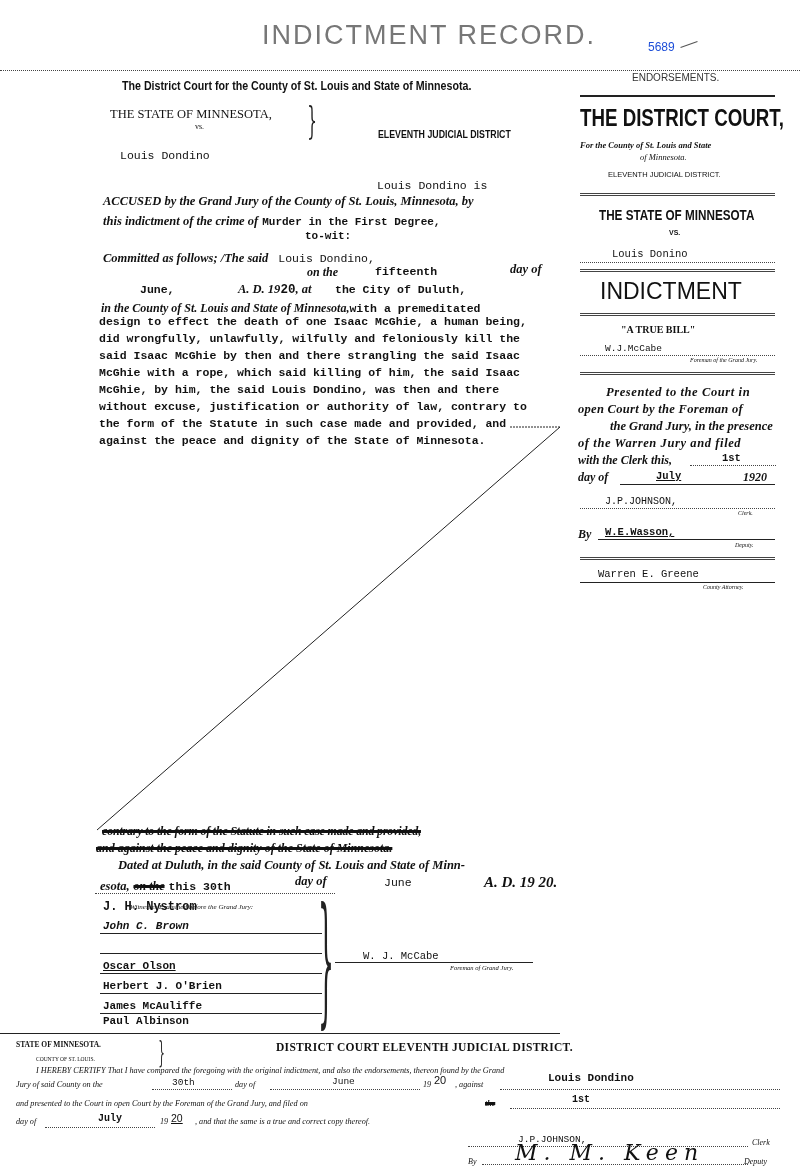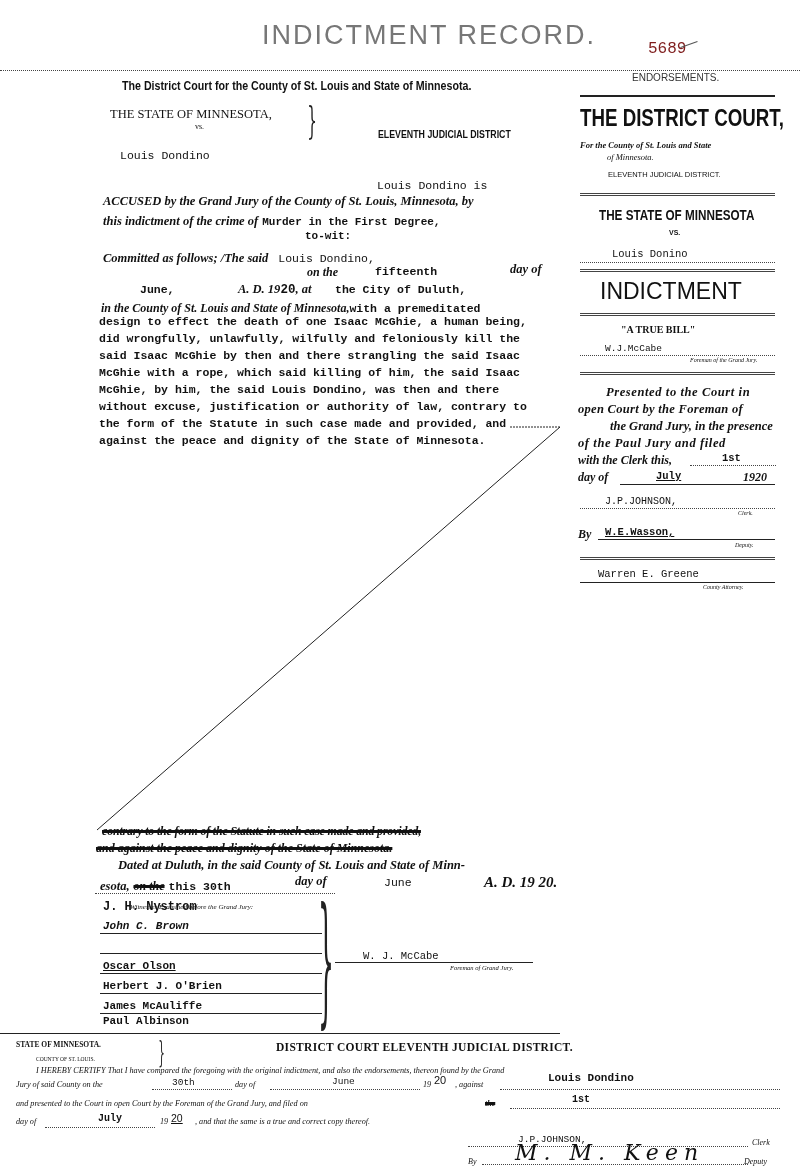--- a/index.html
+++ b/index.html
@@ -12,21 +12,21 @@
   .dotline { position: absolute; border-top: 1px dotted #444; }
   .solidline { position: absolute; border-top: 1px solid #222; }
   .thickline { position: absolute; border-top: 2px solid #222; }
   .brace { position: absolute; font-family: "DejaVu Serif", serif; font-weight: 300; color: #222; }
   .strike { text-decoration: line-through; text-decoration-thickness: 3px; }
 </style>
 </head>
 <body>
 
 <div class="abs" style="left:262px; top:20px; font-family:'Liberation Sans',sans-serif; font-size:27px; letter-spacing:2px; color:#777; font-weight:300;">INDICTMENT RECORD.</div>
-<div class="abs" style="left:648px; top:40px; font-family:Liberation Mono, monospace; font-size:16px; color:#7f1d1d;">5689</div>
+<div class="abs" style="left:648px; top:40px; font-family:Liberation Sans, sans-serif; font-size:12px; color:#1d4ed8;">5689</div>
 <div class="abs" style="left:680px; top:44px; width:18px; border-top:1px solid #555; transform:rotate(-20deg);"></div>
 <div class="dotline" style="left:0; top:70px; width:800px;"></div>
 
 <div class="abs cond" style="left:122px; top:78px; font-size:13px; transform:scaleX(0.82);">The District Court for the County of St. Louis and State of Minnesota.</div>
 
 <div class="abs" style="left:110px; top:107px; font-size:12.5px;">THE STATE OF MINNESOTA,</div>
 <div class="abs" style="left:195px; top:122px; font-size:8px;">vs.</div>
 <div class="brace" style="left:300px; top:98px; font-size:38px; transform:scaleX(0.4);">}</div>
 <div class="abs cond" style="left:378px; top:128px; font-size:11px; transform:scaleX(0.8);">ELEVENTH JUDICIAL DISTRICT</div>
 <div class="abs mono" style="left:120px; top:149px; font-size:11.5px; font-weight:normal;">Louis Dondino</div>
@@ -100,41 +100,41 @@
 <div class="abs mono" style="left:363px; top:950px; font-size:10.5px; font-weight:normal;">W. J. McCabe</div>
 <div class="solidline" style="left:335px; top:962px; width:198px;"></div>
 <div class="abs small-ital" style="left:450px; top:964px; font-size:6.5px;">Foreman of Grand Jury.</div>
 
 <div class="thickline" style="left:0; top:1033px; width:560px; border-top-width:1px;"></div>
 
 <div class="abs" style="left:632px; top:72px; font-family:'Liberation Sans',sans-serif; font-size:10px; color:#333;">ENDORSEMENTS.</div>
 <div class="thickline" style="left:580px; top:95px; width:195px;"></div>
 <div class="abs cond" style="left:580px; top:104px; font-size:24px; transform:scaleX(0.78);">THE DISTRICT COURT,</div>
 <div class="abs small-ital" style="left:580px; top:140px; font-size:8.5px;font-weight:bold;">For the County of St. Louis and State</div>
-<div class="abs small-ital" style="left:607px; top:152px; font-size:8.5px;">of Minnesota.</div>
+<div class="abs small-ital" style="left:640px; top:152px; font-size:8.5px;">of Minnesota.</div>
 <div class="abs" style="left:608px; top:170px; font-family:'Liberation Sans',sans-serif; font-size:7.5px;">ELEVENTH JUDICIAL DISTRICT.</div>
 <div class="dotline" style="left:580px; top:193px; width:195px; border-top-style:double; border-top-width:3px;"></div>
 <div class="abs cond" style="left:599px; top:206px; font-size:15px; transform:scaleX(0.78);">THE STATE OF MINNESOTA</div>
 <div class="abs" style="left:669px; top:229px; font-family:'Liberation Sans',sans-serif; font-size:7px; font-weight:bold;">VS.</div>
 <div class="abs mono" style="left:612px; top:248px; font-size:10.5px; font-weight:normal;">Louis Donino</div>
 <div class="dotline" style="left:580px; top:262px; width:195px;"></div>
 <div class="dotline" style="left:580px; top:269px; width:195px; border-top-style:double; border-top-width:3px;"></div>
 <div class="abs" style="left:600px; top:278px; font-family:'Liberation Sans',sans-serif; font-size:23px;">INDICTMENT</div>
 <div class="dotline" style="left:580px; top:313px; width:195px; border-top-style:double; border-top-width:3px;"></div>
 
 <div class="abs" style="left:621px; top:324px; font-family:'Liberation Serif',serif; font-weight:bold; font-size:10px;">"A TRUE BILL"</div>
 <div class="abs mono" style="left:605px; top:343px; font-size:9.5px; font-weight:normal;">W.J.McCabe</div>
 <div class="dotline" style="left:580px; top:355px; width:195px;"></div>
 <div class="abs small-ital" style="left:690px; top:357px; font-size:6px;">Foreman of the Grand Jury.</div>
 <div class="dotline" style="left:580px; top:372px; width:195px; border-top-style:double; border-top-width:3px;"></div>
 
 <div class="abs ital" style="left:606px; top:385px; font-size:12.5px; letter-spacing:0.6px;">Presented to the Court in</div>
 <div class="abs ital" style="left:578px; top:402px; font-size:12.5px; letter-spacing:0.3px;">open Court by the Foreman of</div>
 <div class="abs ital" style="left:578px; top:419px; font-size:12.5px;margin-left:32px;">the Grand Jury, in the presence</div>
-<div class="abs ital" style="left:578px; top:436px; font-size:12.5px; letter-spacing:0.6px;">of the Paul Jury and filed</div>
+<div class="abs ital" style="left:578px; top:436px; font-size:12.5px; letter-spacing:0.6px;">of the Warren Jury and filed</div>
 <div class="abs ital" style="left:578px; top:453px; font-size:12px;">with the Clerk this,</div>
 <div class="abs mono" style="left:722px; top:452px; font-size:10.5px;">1st</div>
 <div class="dotline" style="left:690px; top:465px; width:86px;"></div>
 <div class="abs ital" style="left:578px; top:470px; font-size:12px;">day of</div>
 <div class="abs mono" style="left:656px; top:470px; font-size:10.5px; text-decoration:underline;">July</div>
 <div class="abs ital" style="left:743px; top:470px; font-size:12px;">1920</div>
 <div class="solidline" style="left:620px; top:484px; width:155px;"></div>
 
 <div class="abs mono" style="left:605px; top:496px; font-size:10px; font-weight:normal;">J.P.JOHNSON,</div>
 <div class="dotline" style="left:580px; top:508px; width:195px;"></div>

